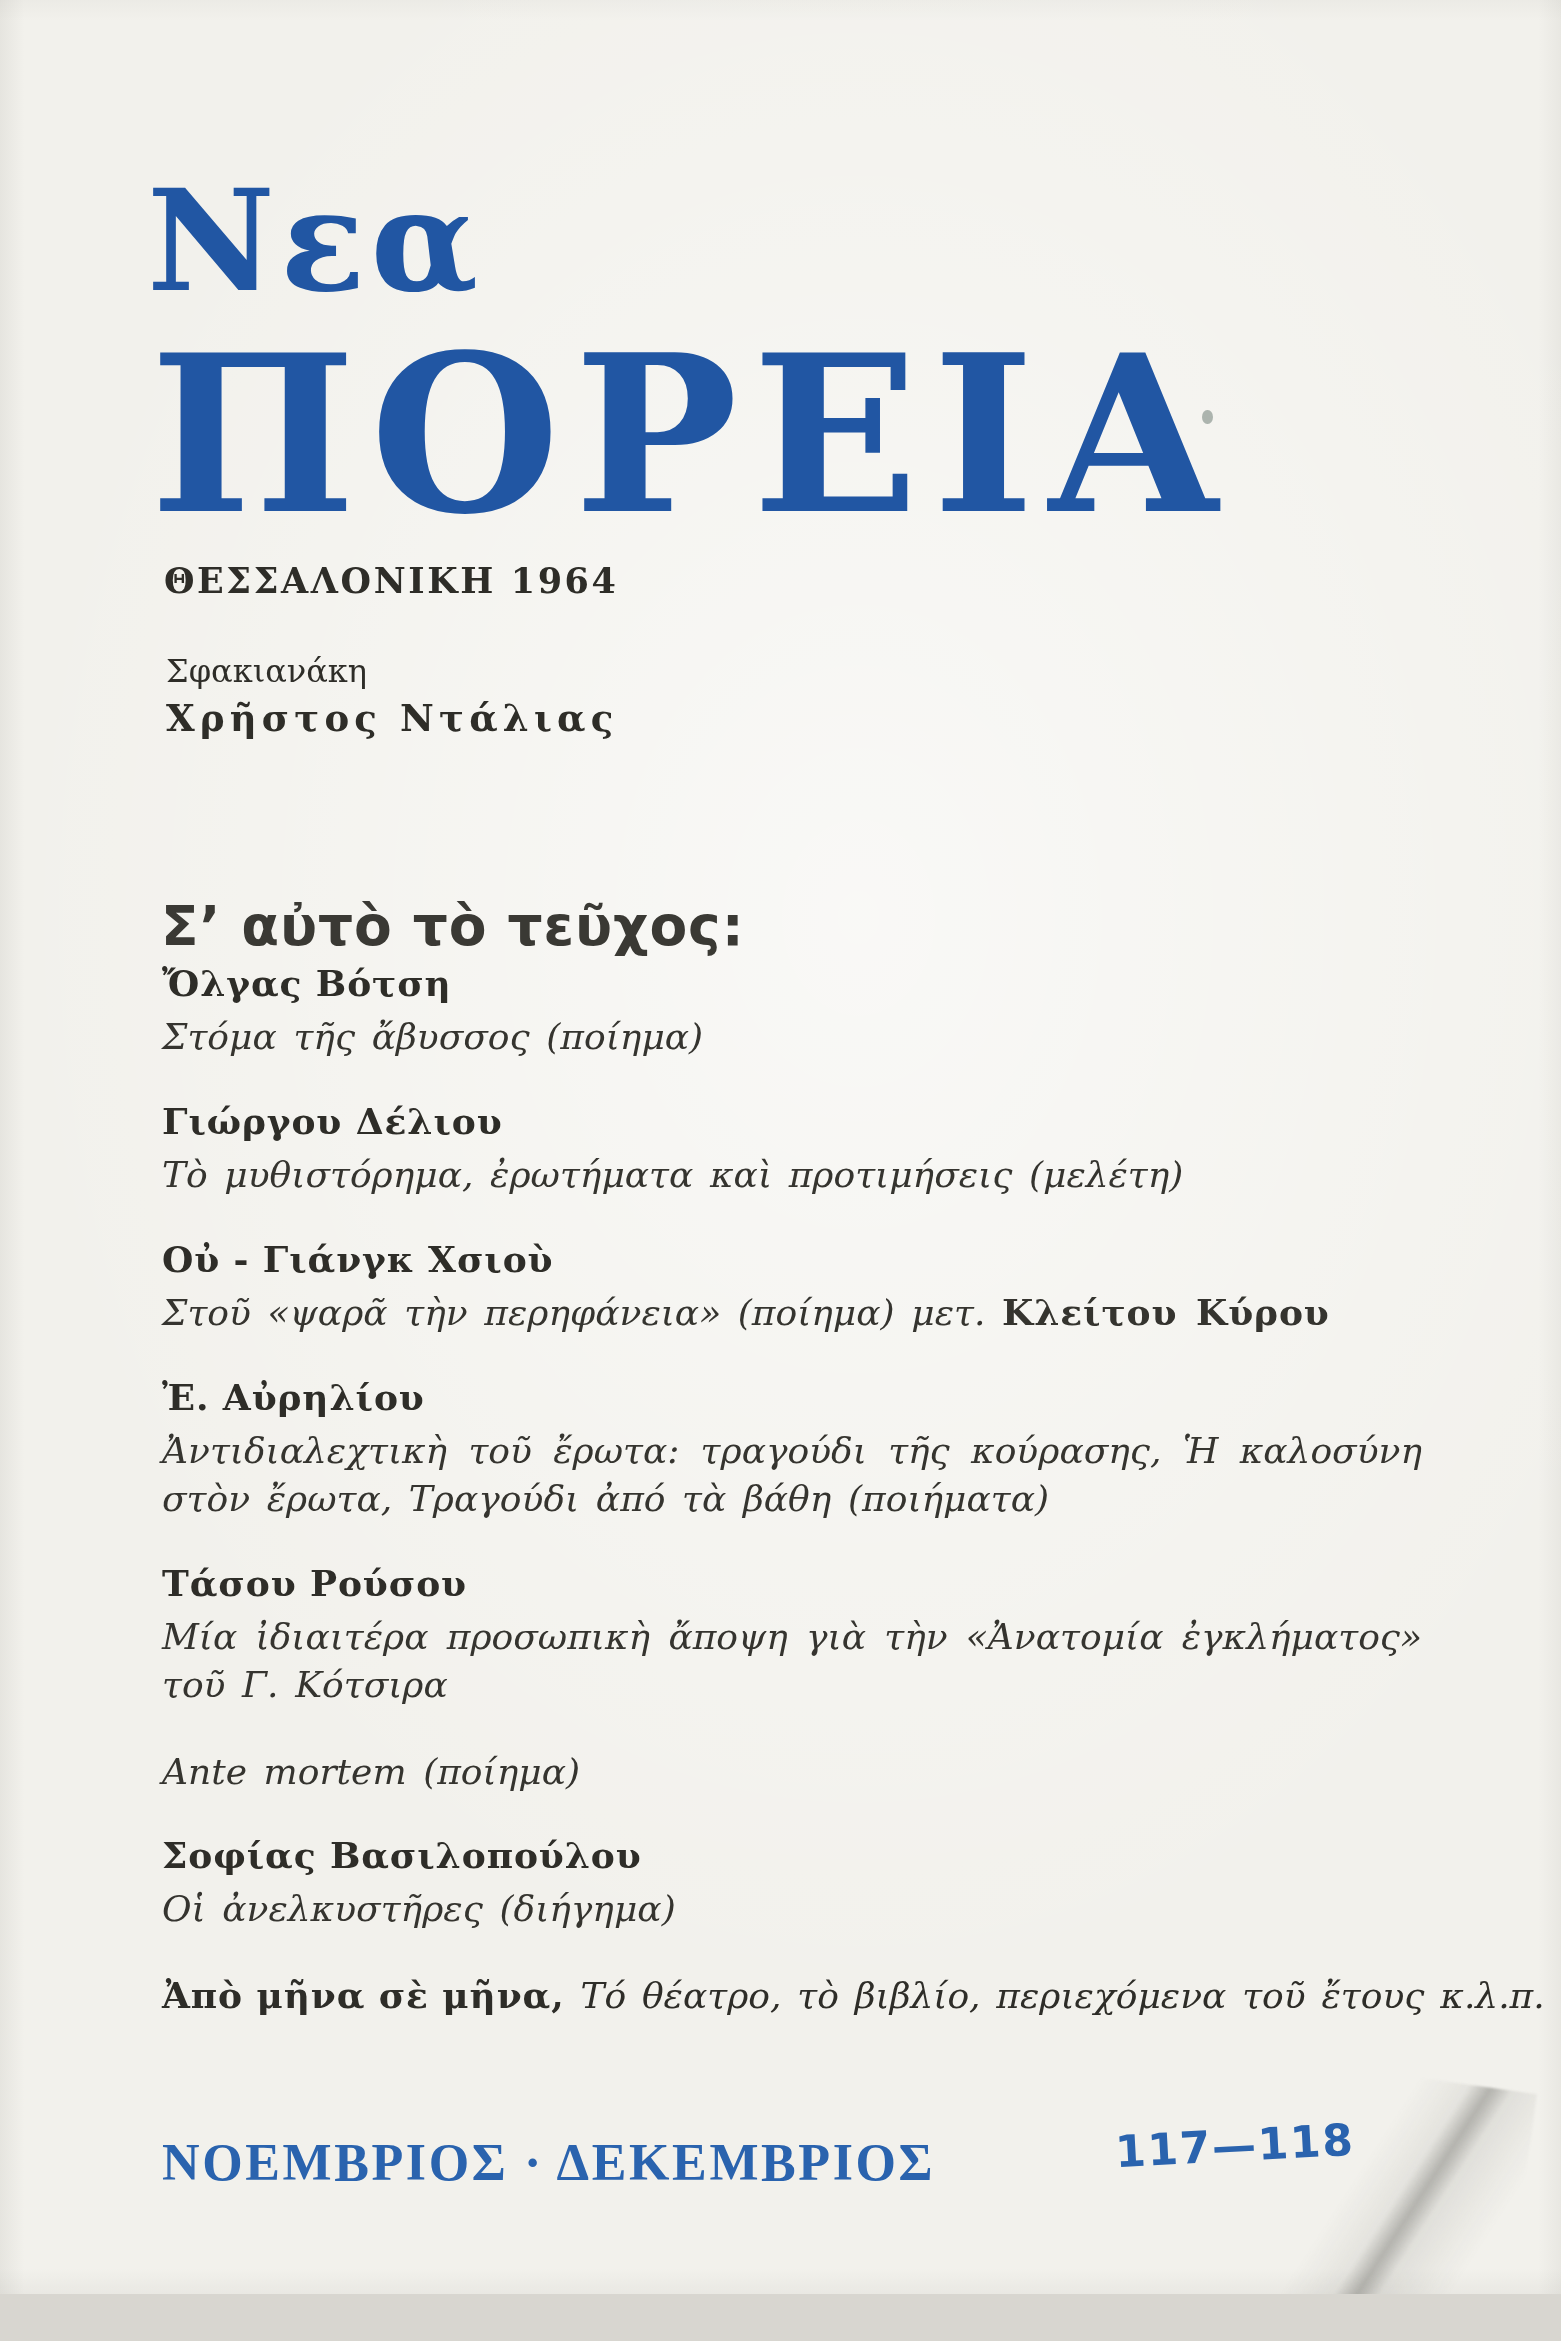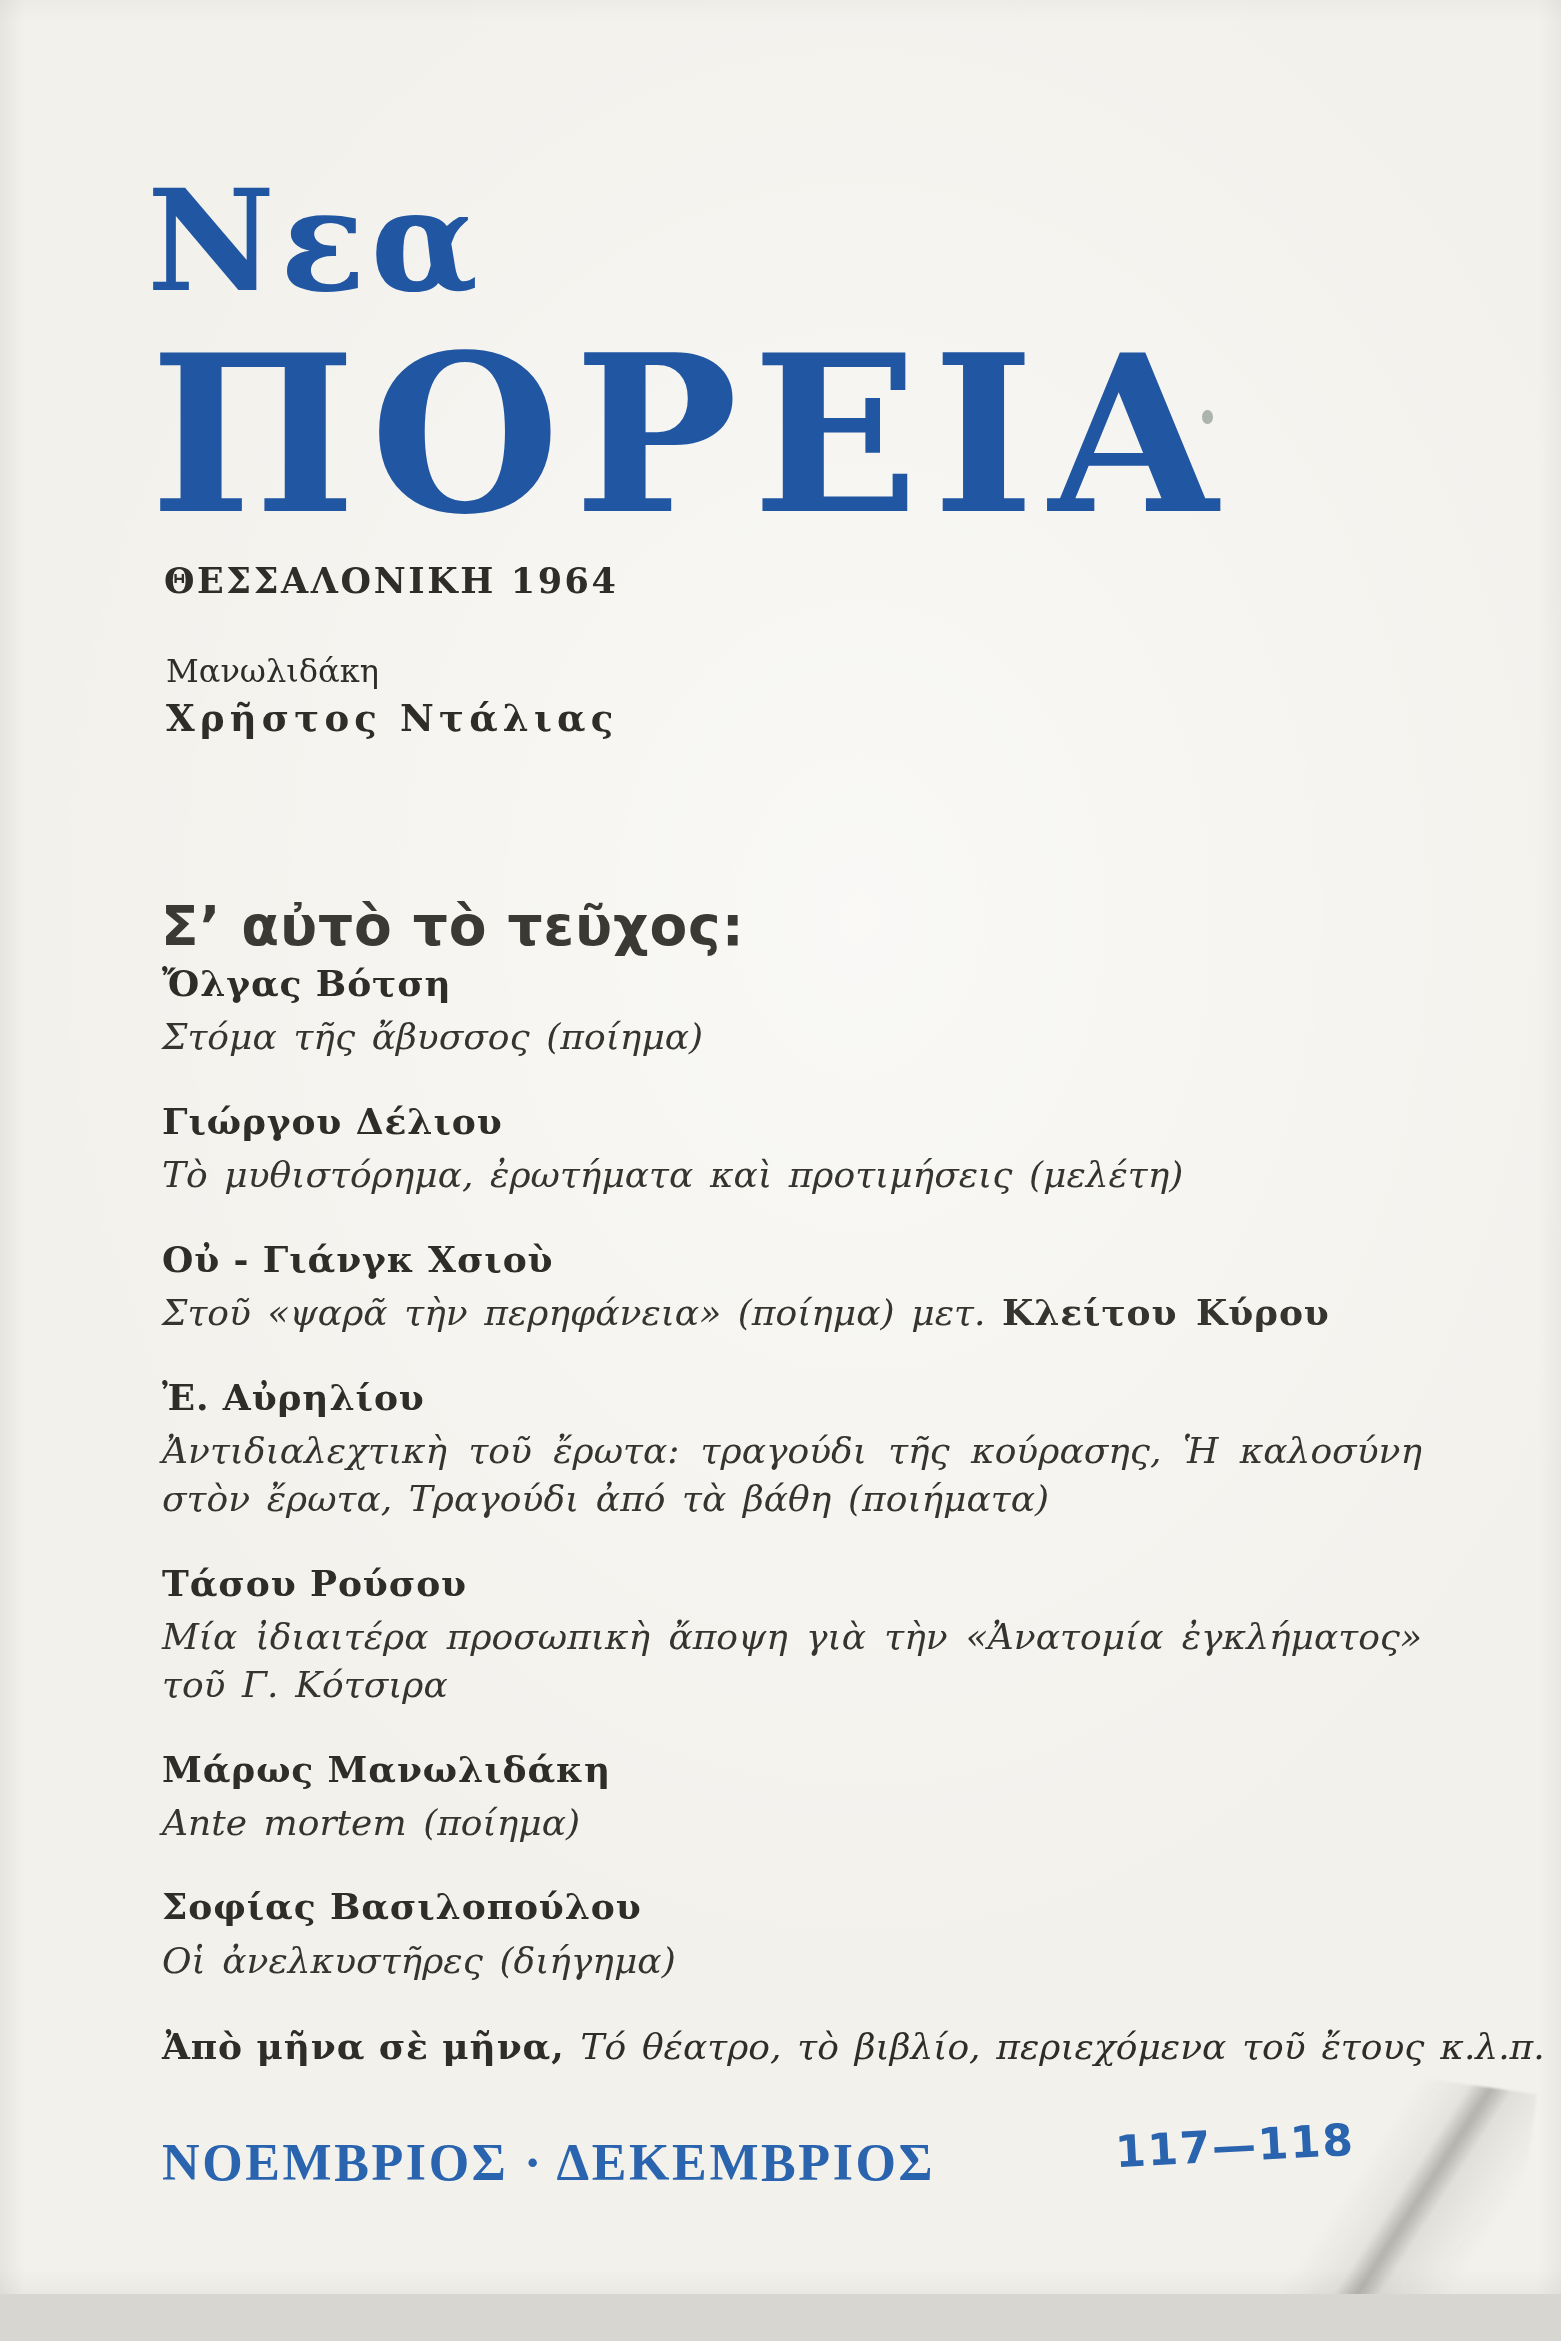--- a/index.html
+++ b/index.html
@@ -155,21 +155,21 @@
 </style>
 </head>
 <body>
 
 <div class="page">
 
   <div class="title-word1">Νεα</div>
   <div class="title-word2">ΠΟΡΕΙΑ</div>
   <div class="imprint">ΘΕΣΣΑΛΟΝΙΚΗ 1964</div>
 
-  <div class="director-label">Μανωλιδάκη</div>
+  <div class="director-label">Σφακιανάκη</div>
   <div class="director-name">Χρῆστος Ντάλιας</div>
 
   <div class="toc-heading">Σ’ αὐτὸ τὸ τεῦχος:</div>
 
   <div class="toc-list">
 
 
   <div class="toc-entry">
     <div class="toc-author">Ὄλγας Βότση</div>
     <div class="toc-work"><span class="work-text">Στόμα τῆς ἄβυσσος (ποίημα)</span></div>
@@ -189,21 +189,20 @@
     <div class="toc-author">Ἐ. Αὐρηλίου</div>
     <div class="toc-work"><span class="work-text">Ἀντιδιαλεχτικὴ τοῦ ἔρωτα: τραγούδι τῆς κούρασης, Ἡ καλοσύνη στὸν ἔρωτα, Τραγούδι ἀπό τὰ βάθη (ποιήματα)</span></div>
   </div>
 
   <div class="toc-entry">
     <div class="toc-author">Τάσου Ρούσου</div>
     <div class="toc-work"><span class="work-text">Μία ἰδιαιτέρα προσωπικὴ ἄποψη γιὰ τὴν «Ἀνατομία ἐγκλήματος» τοῦ Γ. Κότσιρα</span></div>
   </div>
 
   <div class="toc-entry">
-    <div class="toc-author">Μάρως Μανωλιδάκη</div>
     <div class="toc-work"><span class="work-text">Ante mortem (ποίημα)</span></div>
   </div>
 
   <div class="toc-entry">
     <div class="toc-author">Σοφίας Βασιλοπούλου</div>
     <div class="toc-work"><span class="work-text">Οἱ ἀνελκυστῆρες (διήγημα)</span></div>
   </div>
 <div class="month-note">
       <span class="lead">Ἀπὸ μῆνα σὲ μῆνα,</span><span class="rest"> Τό θέατρο, τὸ βιβλίο, περιεχόμενα τοῦ ἔτους κ.λ.π.</span>
     </div>

